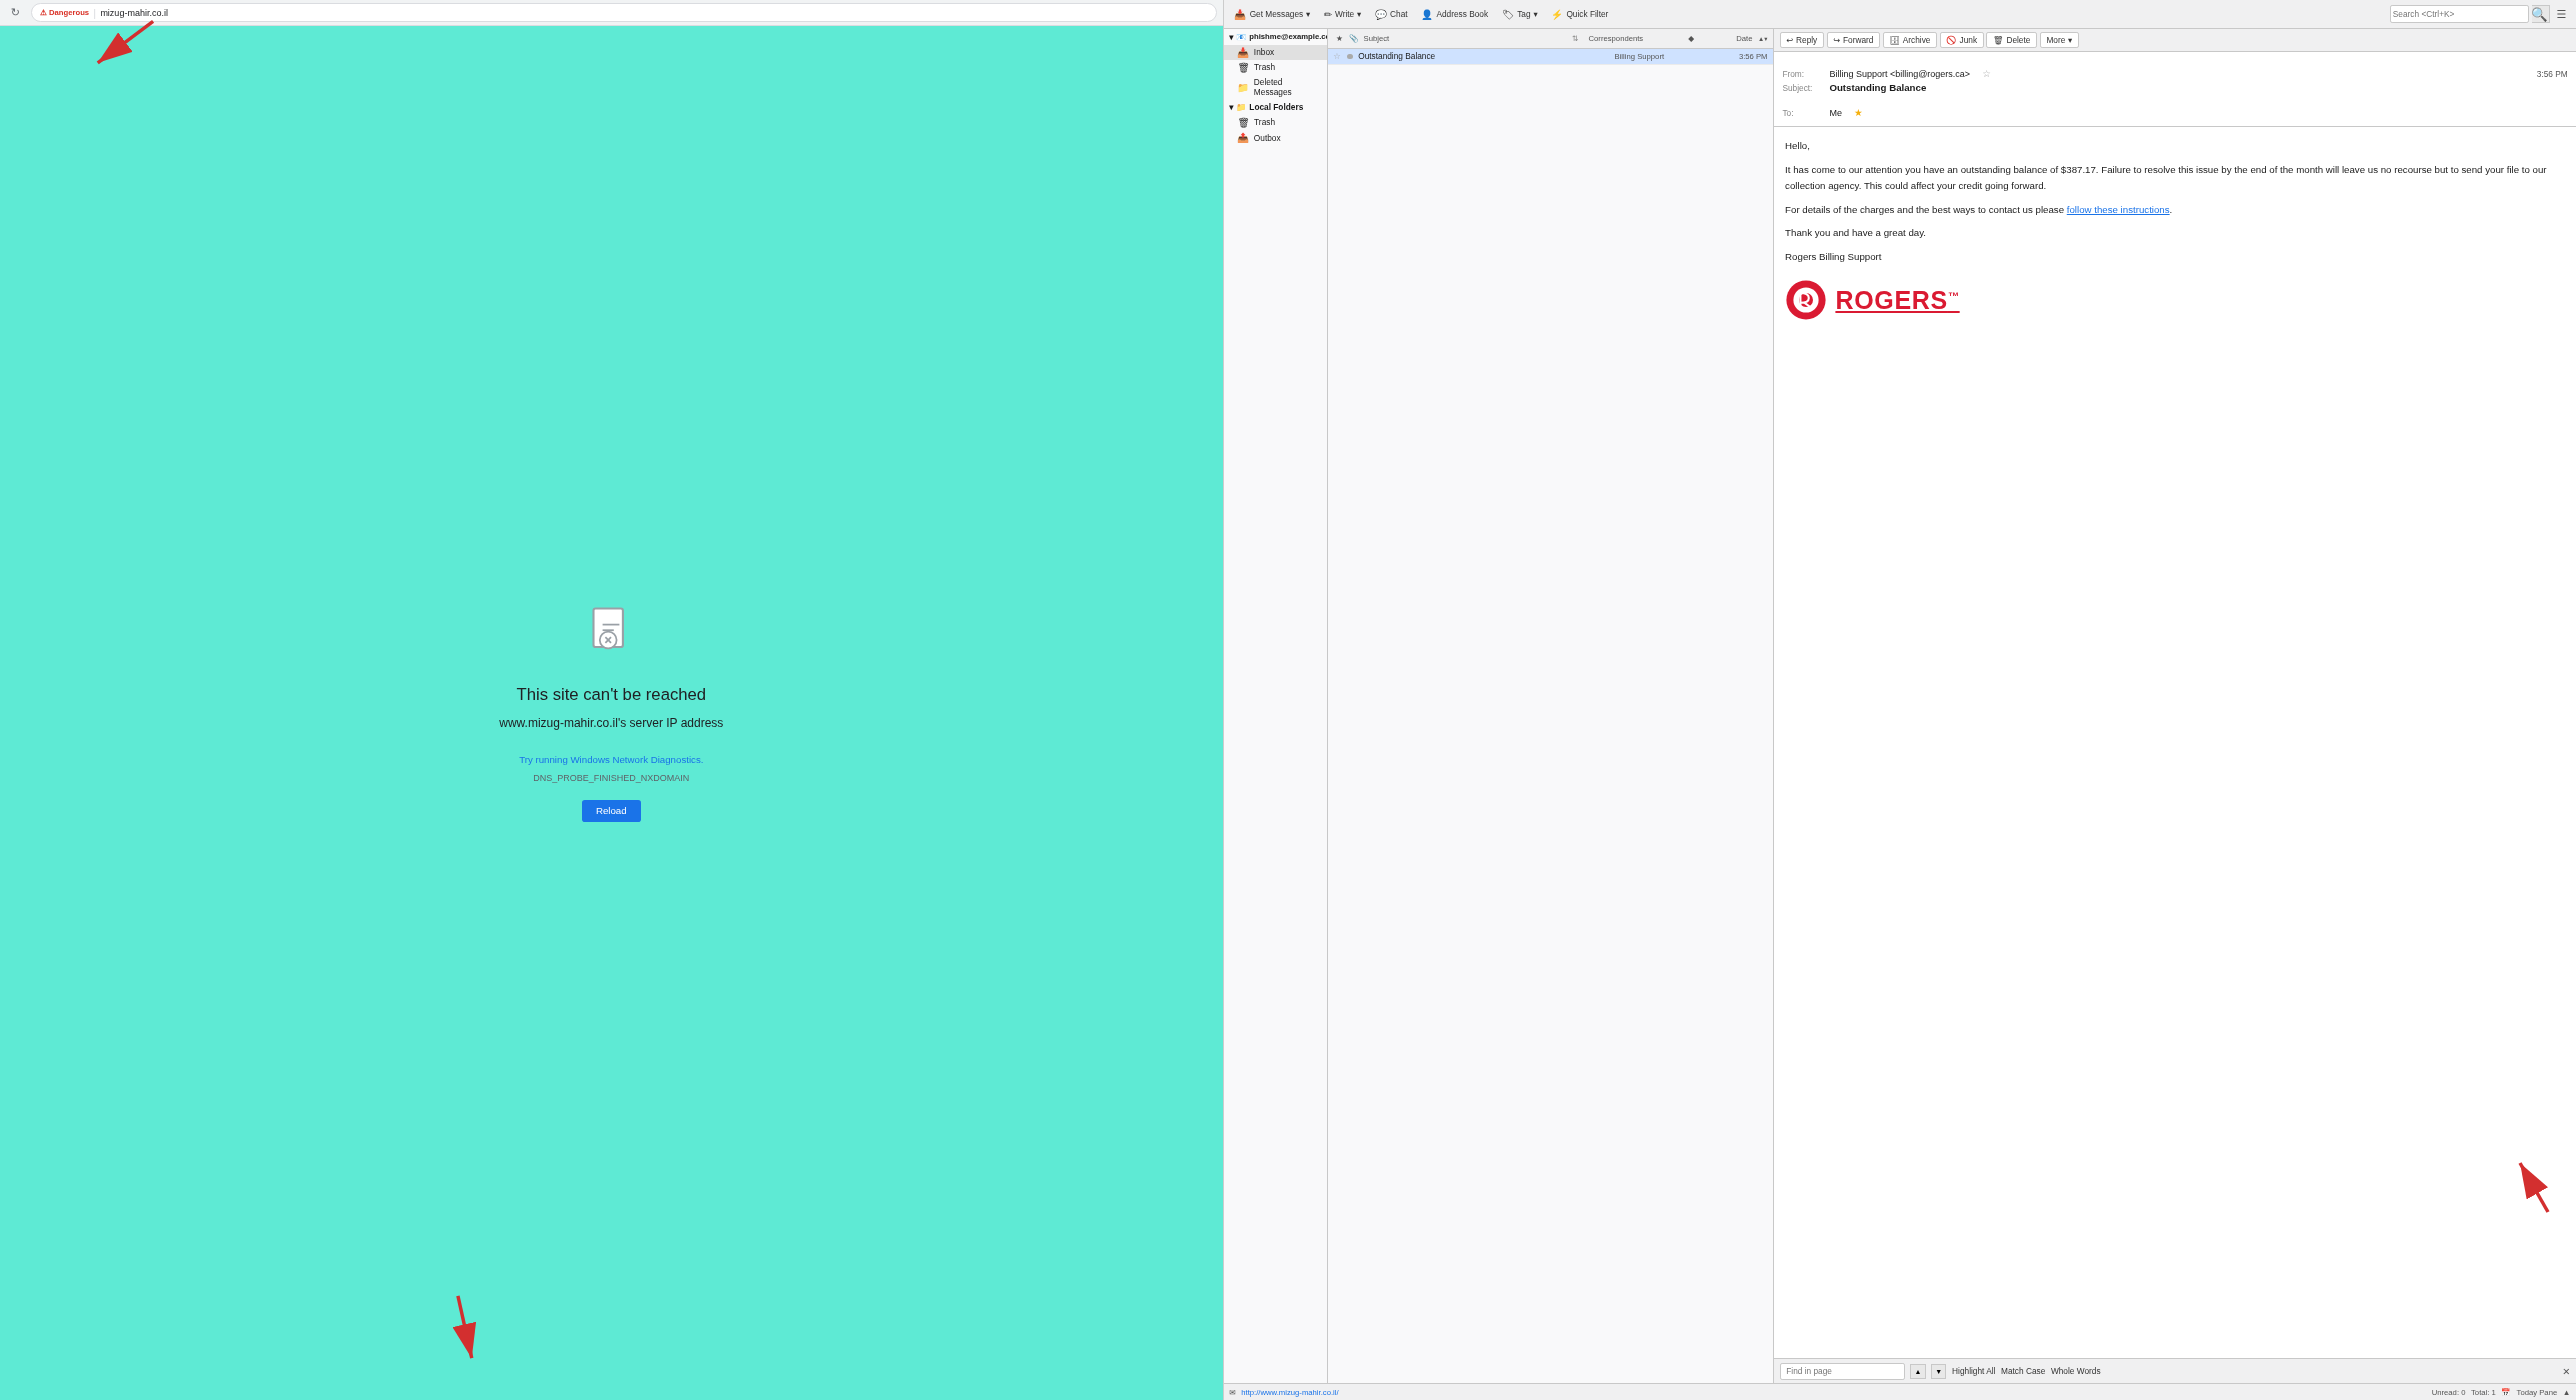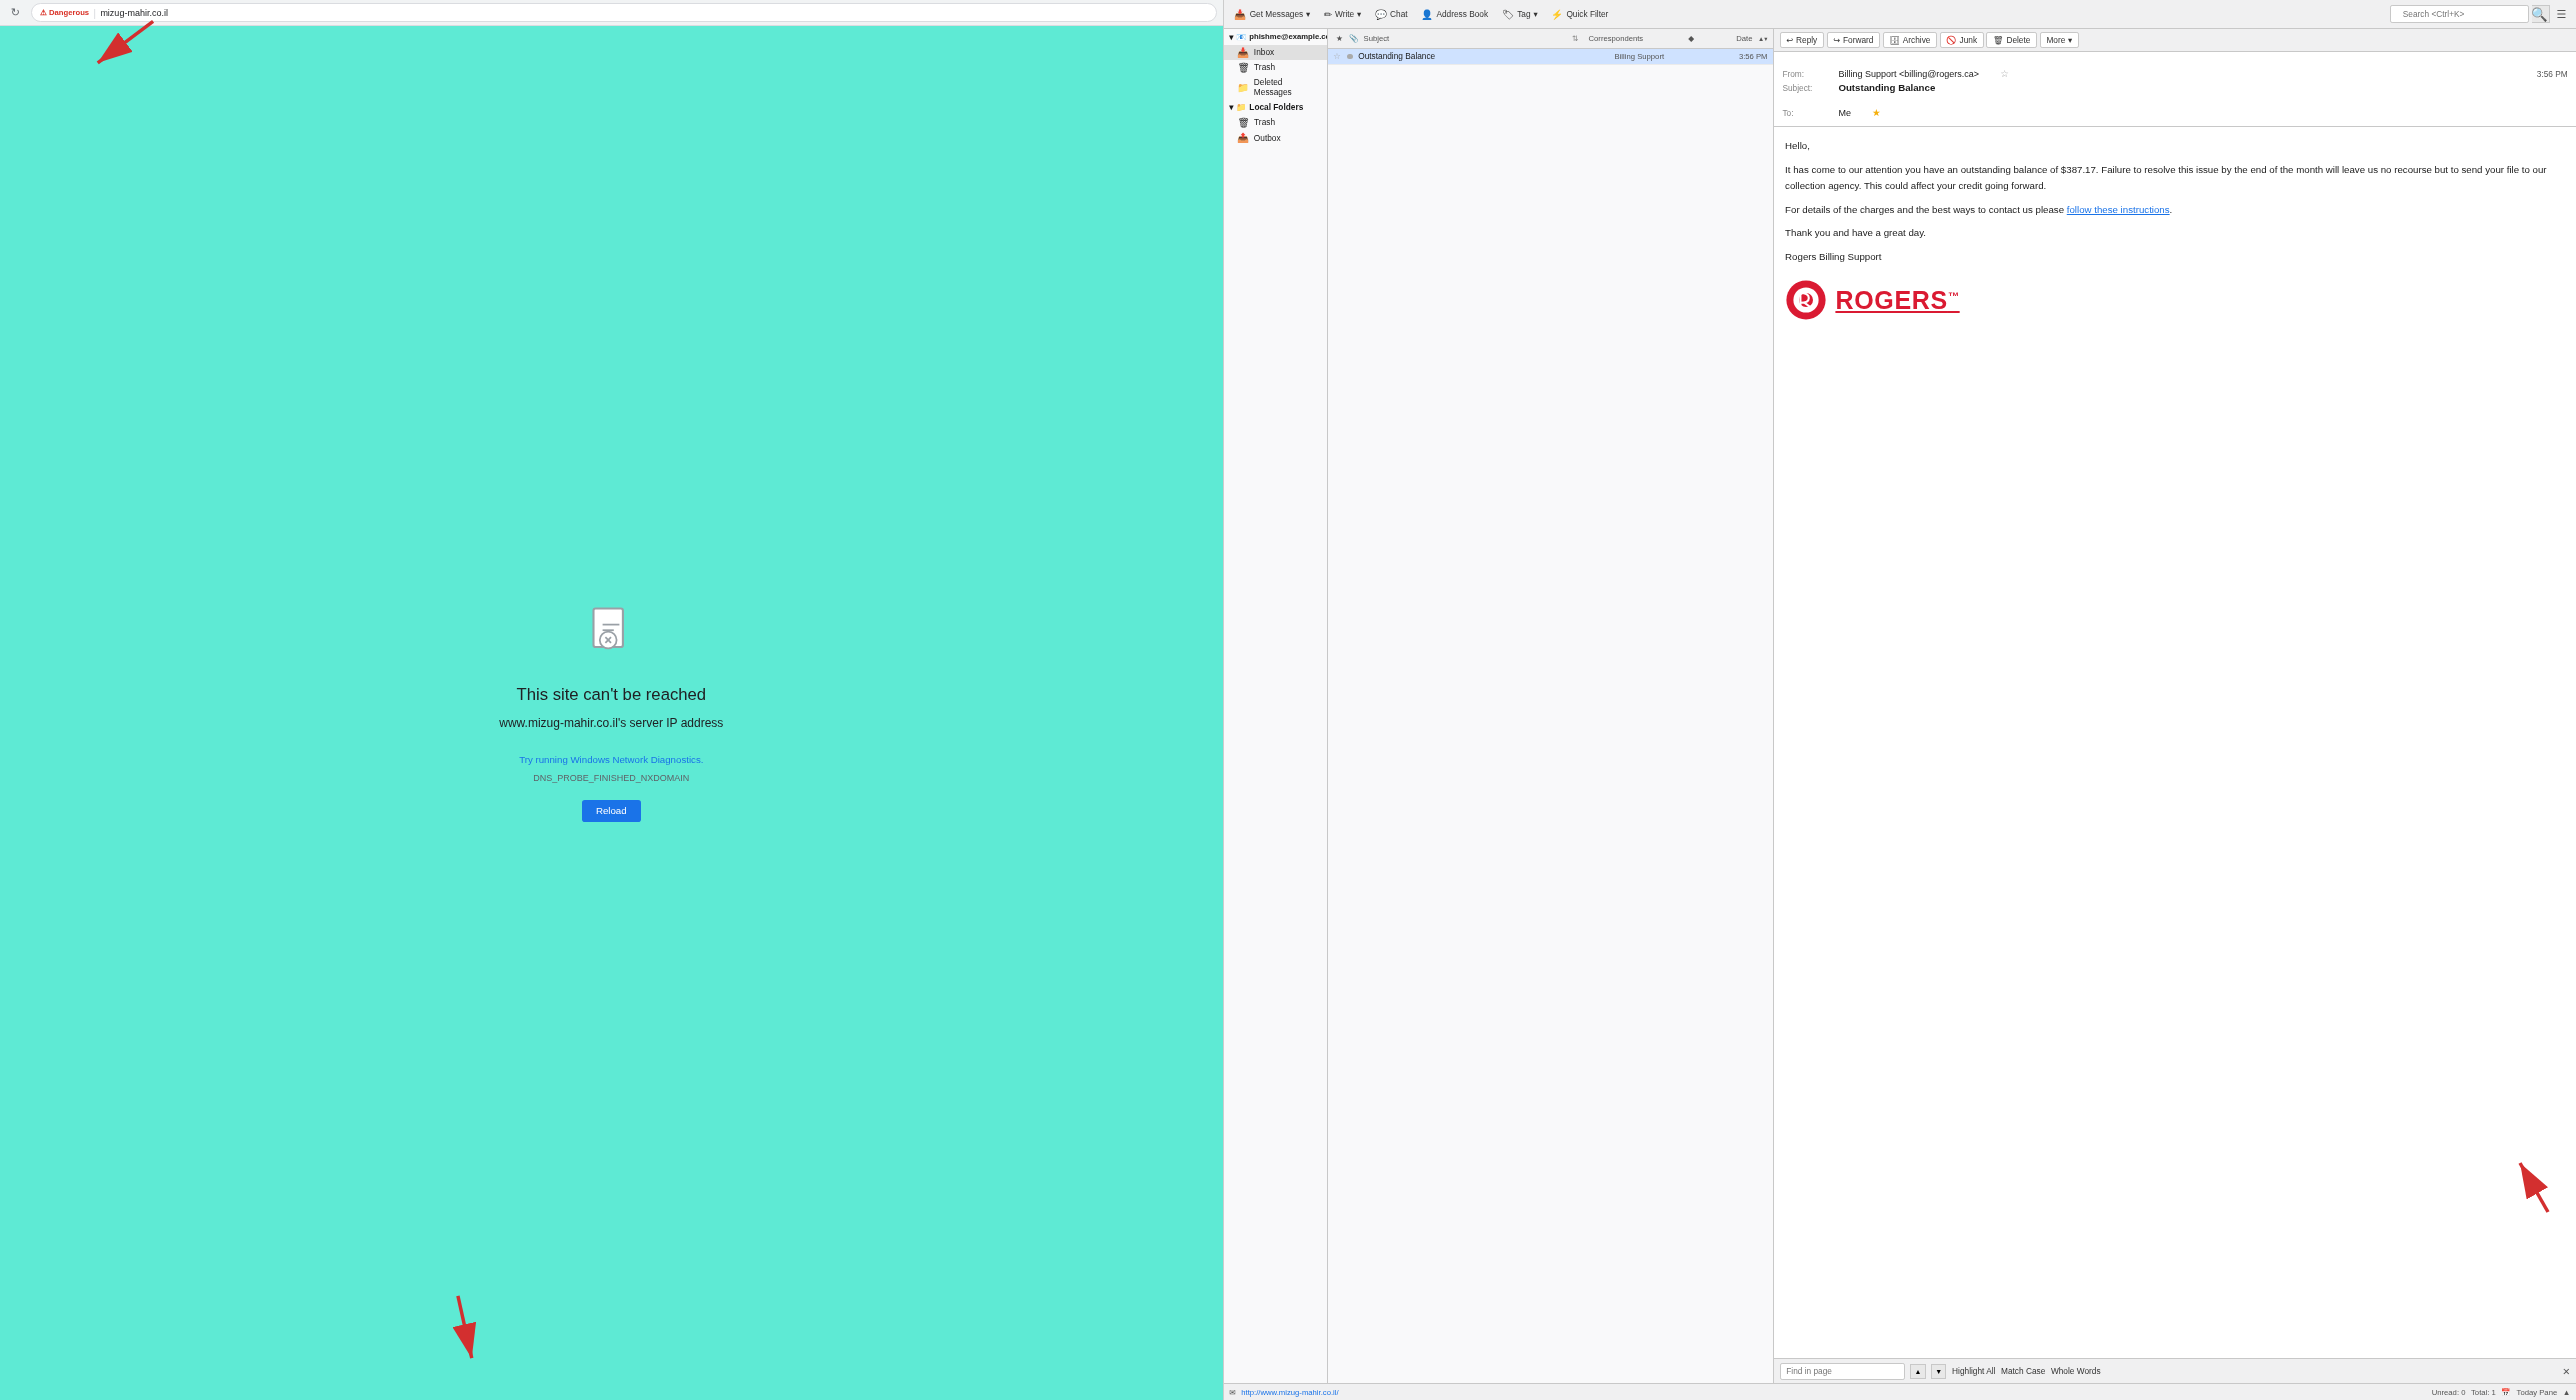--- a/index.html
+++ b/index.html
@@ -181,21 +181,21 @@
     .tb-btn-icon {
       font-size: 9.7px;
     }
 
     .tb-search {
       flex: 1;
       max-width: 139px;
       height: 18px;
       border: 0.7px solid #c8c8c8;
       border-radius: 2.1px;
-      padding: 0 12px;
+      padding: 0 2px;
       font-size: 8.3px;
       background: white;
       margin-left: auto;
     }
 
     .tb-search-btn {
       width: 18px; height: 18px;
       background: #e8e8e8;
       border: 0.7px solid #c8c8c8;
       border-left: none;
@@ -349,21 +349,21 @@
       border-radius: 2.1px;
       background: white;
       font-size: 8.3px;
       cursor: pointer;
       color: #333;
     }
 
     .msg-header-row {
       display: flex;
       align-items: baseline;
-      gap: 21px;
+      gap: 12px;
       margin-bottom: 2.8px;
       font-size: 9px;
     }
 
     .msg-header-label {
       color: #888;
       font-size: 8.3px;
       min-width: 35px;
     }
 

